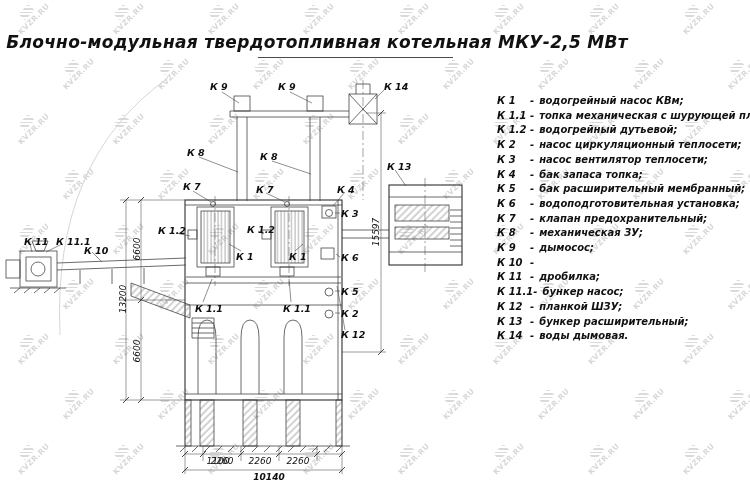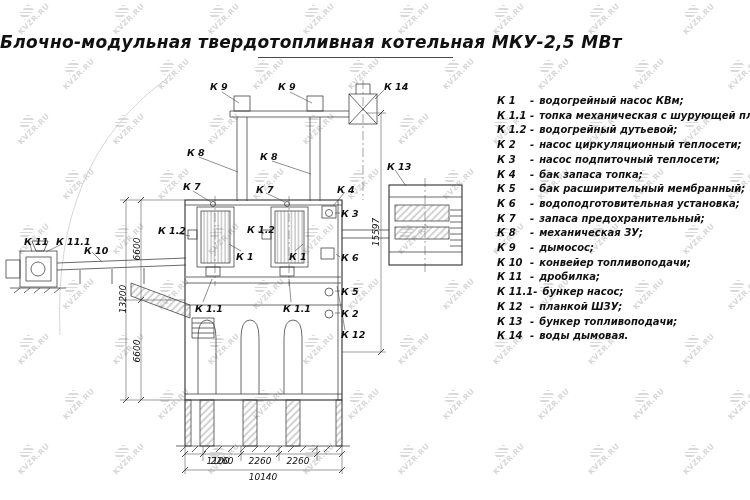--- a/index.html
+++ b/index.html
@@ -9,21 +9,21 @@
   .layer { position:absolute; inset:0; }
 
   
   .wm { position:absolute; transform:rotate(-45deg); opacity:.6; color:#bdbdbd;
         display:flex; flex-direction:column; align-items:center; gap:1px;
         font-size:7.5px; font-weight:bold; letter-spacing:.4px; white-space:nowrap; }
   .wm i { display:block; width:14px; height:9px;
           background:repeating-linear-gradient(45deg,#c3c3c3 0 1.5px,transparent 1.5px 3.5px); }
 
   
-  .title { position:absolute; top:32px; left:0; width:628px; text-align:left;
+  .title { position:absolute; top:32px; left:0; width:628px; text-align:right;
            font-style:italic; font-weight:700; font-size:17px; letter-spacing:.3px; }
   .title-underline { position:absolute; top:57px; left:258px; width:195px; height:1px; background:#4a4a4a; }
 
   svg.linework { position:absolute; left:0; top:0; }
 
   
   .dlabel { position:absolute; font-style:italic; font-weight:700; font-size:9.5px; white-space:nowrap; }
   .dim { position:absolute; font-style:italic; font-size:9px; white-space:nowrap;
          transform:translate(-50%,-50%); }
   .dim.rot { transform:translate(-50%,-50%) rotate(-90deg); }
@@ -533,21 +533,21 @@
     <span class="dlabel" style="left: 195px; top: 303px;">К 1.1</span>
     <span class="dlabel" style="left: 283px; top: 303px;">К 1.1</span>
     <span class="dim rot" style="left: 137px; top: 249px;">6600</span>
     <span class="dim rot" style="left: 123px; top: 299px;">13200</span>
     <span class="dim rot" style="left: 137px; top: 351px;">6600</span>
     <span class="dim rot" style="left: 376px; top: 232px;">15597</span>
     <span class="dim" style="left: 194px; top: 461px; margin-left: 24px;">1100</span>
     <span class="dim" style="left: 222px; top: 461px;">2260</span>
     <span class="dim" style="left: 260px; top: 461px;">2260</span>
     <span class="dim" style="left: 298px; top: 461px;">2260</span>
-    <span class="dim" style="left: 263px; top: 477px;">10140</span>
+    <span class="dim" style="left: 269px; top: 477px; font-weight: bold;">10140</span>
   </div>
 
 <div class="legend">
     <div class="legend-row">
       <span class="legend-key">К 1</span>
       <span class="legend-dash">-</span>
       <span class="legend-text">водогрейный насос КВм;</span>
     </div>
     <div class="legend-row">
       <span class="legend-key">К 1.1</span>
@@ -560,75 +560,74 @@
       <span class="legend-text">водогрейный дутьевой;</span>
     </div>
     <div class="legend-row">
       <span class="legend-key">К 2</span>
       <span class="legend-dash">-</span>
       <span class="legend-text">насос циркуляционный теплосети;</span>
     </div>
     <div class="legend-row">
       <span class="legend-key">К 3</span>
       <span class="legend-dash">-</span>
-      <span class="legend-text">насос подпиточный теплосети;</span>
+      <span class="legend-text">насос вентилятор теплосети;</span>
     </div>
     <div class="legend-row">
       <span class="legend-key">К 4</span>
       <span class="legend-dash">-</span>
       <span class="legend-text">бак запаса топка;</span>
     </div>
     <div class="legend-row">
       <span class="legend-key">К 5</span>
       <span class="legend-dash">-</span>
       <span class="legend-text">бак расширительный мембранный;</span>
     </div>
     <div class="legend-row">
       <span class="legend-key">К 6</span>
       <span class="legend-dash">-</span>
       <span class="legend-text">водоподготовительная установка;</span>
     </div>
     <div class="legend-row">
       <span class="legend-key">К 7</span>
       <span class="legend-dash">-</span>
-      <span class="legend-text">запаса предохранительный;</span>
+      <span class="legend-text">клапан предохранительный;</span>
     </div>
     <div class="legend-row">
       <span class="legend-key">К 8</span>
       <span class="legend-dash">-</span>
       <span class="legend-text">механическая ЗУ;</span>
     </div>
     <div class="legend-row">
       <span class="legend-key">К 9</span>
       <span class="legend-dash">-</span>
       <span class="legend-text">дымосос;</span>
     </div>
     <div class="legend-row">
       <span class="legend-key">К 10</span>
       <span class="legend-dash">-</span>
-      <span class="legend-text">конвейер топливоподачи;</span>
     </div>
     <div class="legend-row">
       <span class="legend-key">К 11</span>
       <span class="legend-dash">-</span>
       <span class="legend-text">дробилка;</span>
     </div>
     <div class="legend-row">
       <span class="legend-key">К 11.1</span>
       <span class="legend-dash">-</span>
       <span class="legend-text">бункер насос;</span>
     </div>
     <div class="legend-row">
       <span class="legend-key">К 12</span>
       <span class="legend-dash">-</span>
       <span class="legend-text">планкой ШЗУ;</span>
     </div>
     <div class="legend-row">
       <span class="legend-key">К 13</span>
       <span class="legend-dash">-</span>
-      <span class="legend-text">бункер топливоподачи;</span>
+      <span class="legend-text">бункер расширительный;</span>
     </div>
     <div class="legend-row">
       <span class="legend-key">К 14</span>
       <span class="legend-dash">-</span>
       <span class="legend-text">воды дымовая.</span>
     </div>
   </div>
 
 </body></html>

